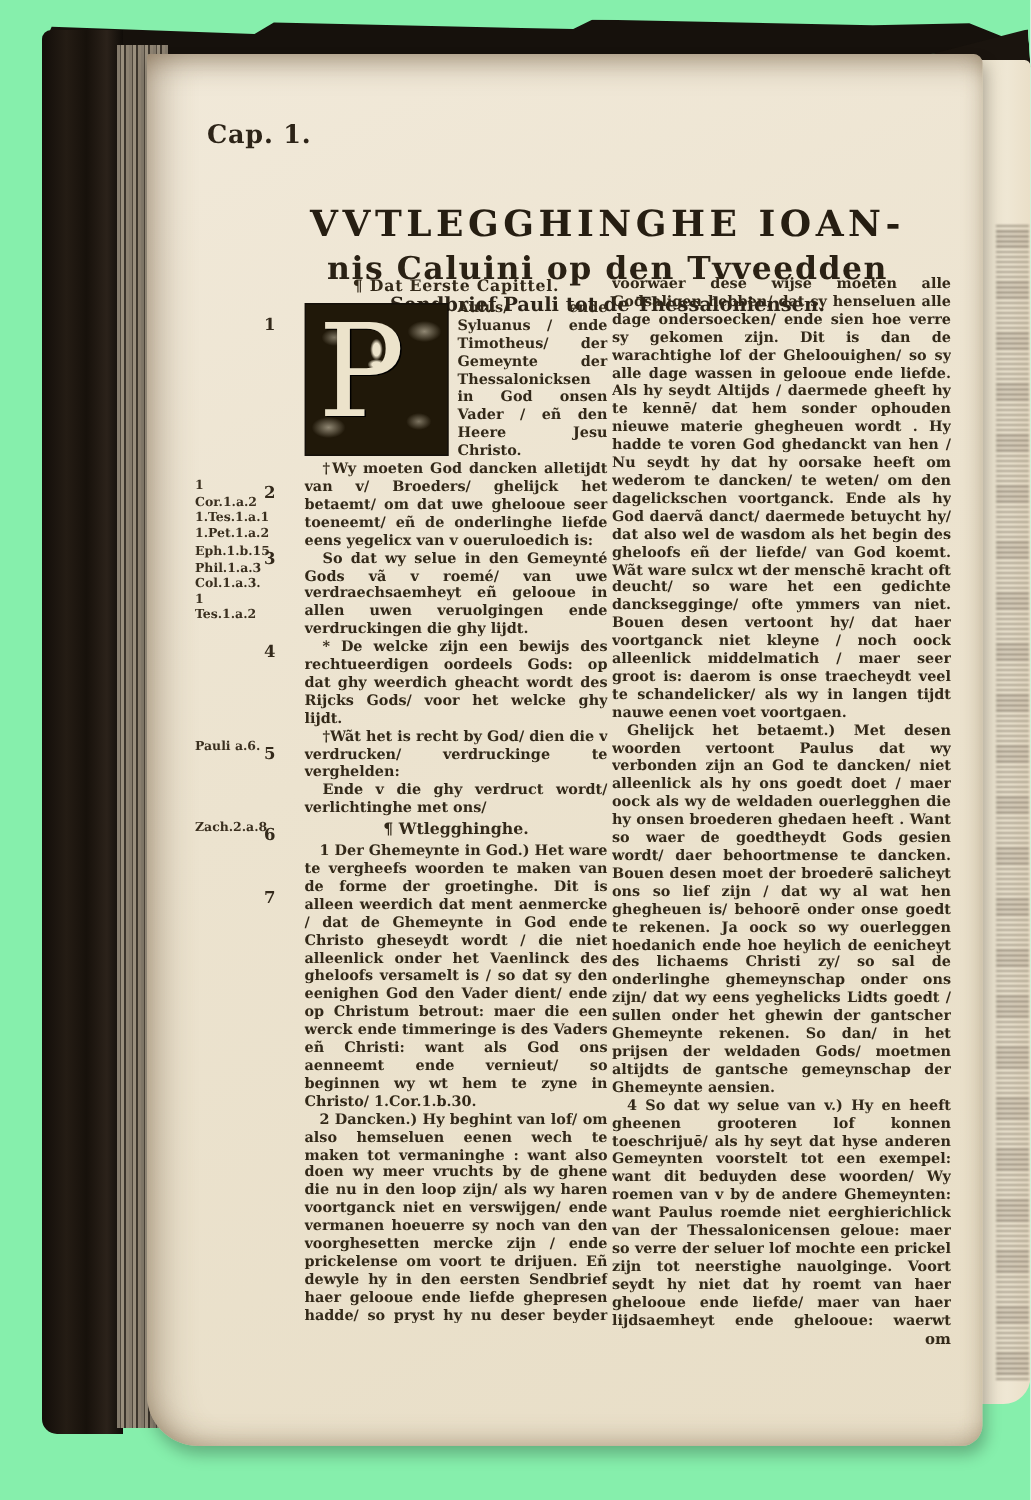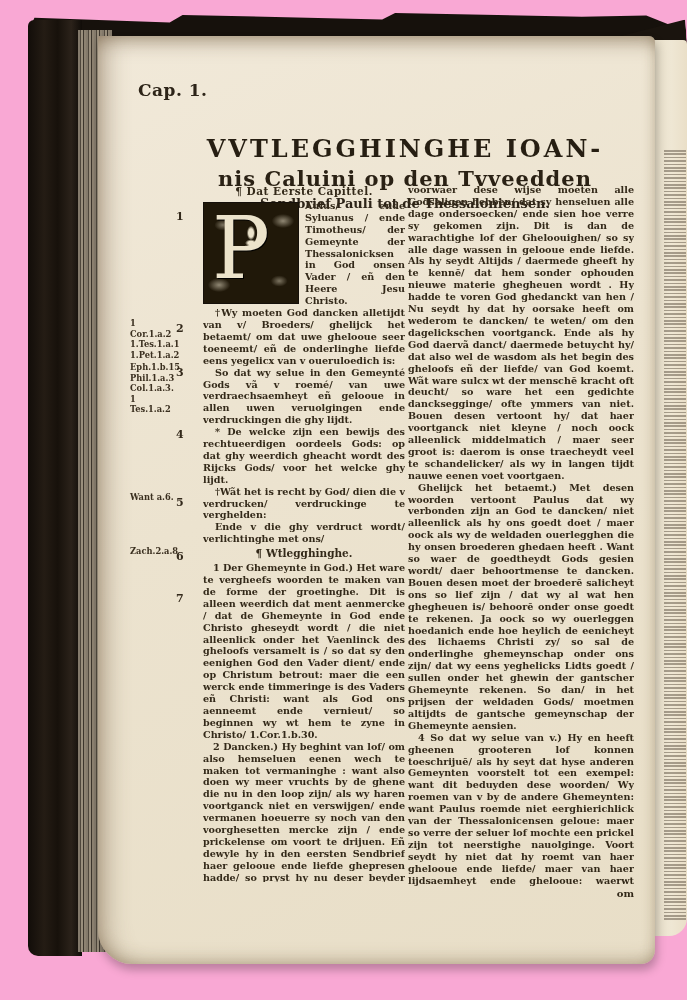--- a/index.html
+++ b/index.html
@@ -1,18 +1,18 @@
 <!DOCTYPE html>
 <html><head>
 <meta charset="utf-8">
 <style>
   * { margin:0; padding:0; box-sizing:border-box; }
   html,body { width:687px; height:1000px; background:#ffffff; overflow:hidden;
               font-family:"DejaVu Serif", serif; }
-  .photo { position:relative; width:687px; height:1000px; background:#f9a8d4; }
+  .photo { position:relative; width:687px; height:1000px; background:#86efac; }
 
   
   .top-edge-band { position:absolute; left:28px; top:13px; width:644px; height:32px;
     background:#16110c;
     clip-path:polygon(0 60%,1% 15%,22% 30%,24% 6%,55% 20%,57% 0,86% 12%,96% 8%,100% 40%,100% 92%,94% 70%,70% 95%,45% 78%,20% 96%,5% 82%,0 100%);
   }
   .top-right-edge { position:absolute; left:612px; top:22px; width:75px; height:46px;
     background:#1a140e; transform:rotate(-4deg);
     clip-path:polygon(0 30%,100% 0,100% 55%,8% 100%); }
   .binding { position:absolute; left:28px; top:20px; width:54px; height:936px;
@@ -112,21 +112,21 @@
       <div>1 Cor.1.a.2</div>
       <div>1.Tes.1.a.1</div>
       <div>1.Pet.1.a.2</div>
     </div>
     <div class="mnote-group" style="top:362px">
       <div>Eph.1.b.15</div>
       <div>Phil.1.a.3</div>
       <div>Col.1.a.3.</div>
       <div>1 Tes.1.a.2</div>
     </div>
-    <div class="mnote-group" style="top:492px">Want a.6.</div>
+    <div class="mnote-group" style="top:492px">Pauli a.6.</div>
     <div class="mnote-group" style="top:546px">Zach.2.a.8</div>
   </div>
 
   <div class="verse-nums">
     <span class="vnum" style="top:210px">1</span>
     <span class="vnum" style="top:322px">2</span>
     <span class="vnum" style="top:366px">3</span>
     <span class="vnum" style="top:428px">4</span>
     <span class="vnum" style="top:496px">5</span>
     <span class="vnum" style="top:550px">6</span>

